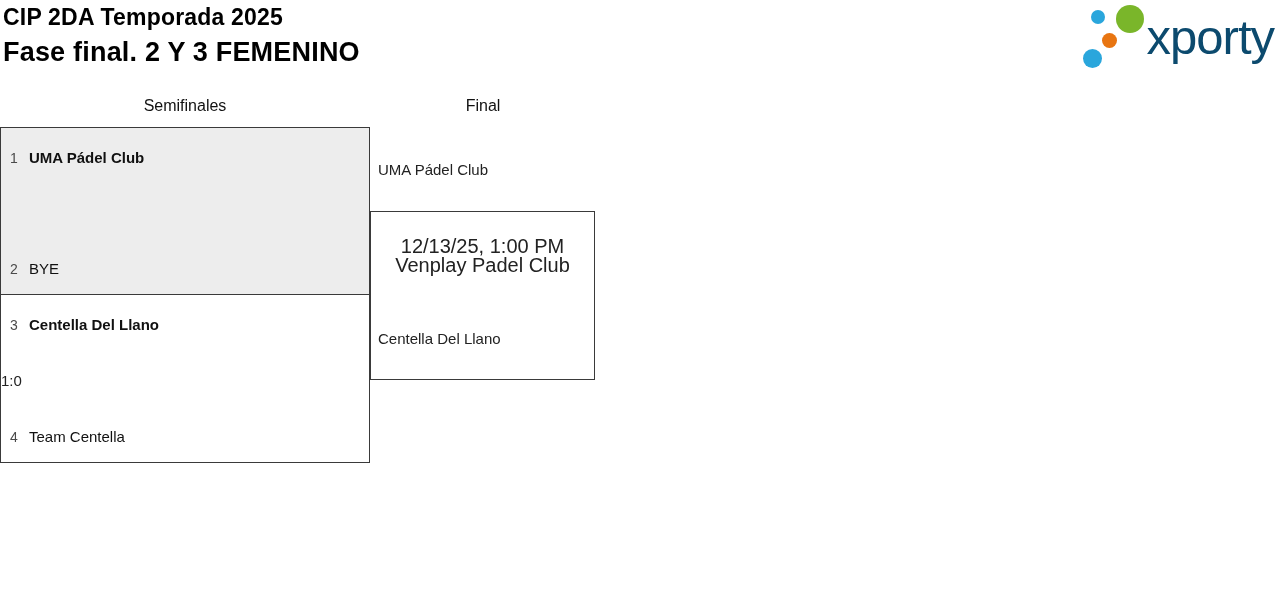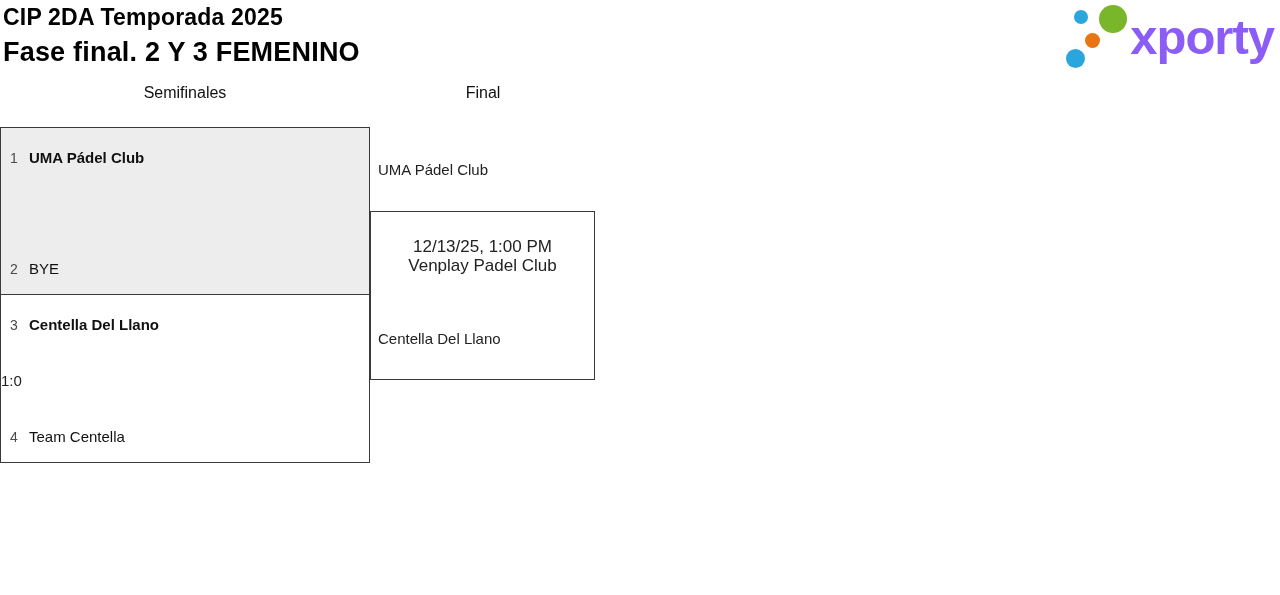--- a/index.html
+++ b/index.html
@@ -27,27 +27,27 @@
 
   
   .logo { position:absolute; top:4px; right:6px; display:flex; align-items:center; height:66px; }
   .dots { position:relative; width:64px; height:64px; display:inline-block; flex:none; }
   .dot { position:absolute; border-radius:50%; }
   .dot-blue-small  { left:8px;  top:5px;  width:14px; height:14px; background:#2aa6dc; }
   .dot-green-big   { left:33px; top:0;    width:28px; height:28px; background:#7ab62a; }
   .dot-orange      { left:19px; top:28px; width:15px; height:15px; background:#e87511; }
   .dot-blue-big    { left:0;    top:44px; width:19px; height:19px; background:#2aa6dc; }
   .logo-text {
-    font-size:49px; font-weight:700; color:#8b5cf6;
+    font-size:49px; font-weight:400; color:#0c4a6e;
     letter-spacing:-1px; line-height:64px;
   }
 
   
   .round-header {
-    position:absolute; top:84px; font-size:16px; font-weight:500;
+    position:absolute; top:97px; font-size:16px; font-weight:500;
     color:#111; text-align:center;
   }
   .rh-semis { left:0; width:370px; }
   .rh-final { left:370px; width:226px; }
 
   
   .match { position:absolute; border:1px solid #3a3a3a; background:#ffffff; }
   .match-semi1 { left:0; top:127px; width:370px; height:168px; background:#ededed; }
   .match-semi2 { left:0; top:294px; width:370px; height:169px; }
   .match-final { left:370px; top:211px; width:225px; height:169px; }
@@ -68,21 +68,21 @@
     text-align:left; font-size:15px; color:#222;
   }
 
   
   .final-team-top {
     position:absolute; left:378px; top:161px;
     font-size:15px; color:#222; white-space:nowrap;
   }
   .final-schedule {
     position:absolute; top:25px; left:10px; right:10px;
-    text-align:center; font-size:17px; line-height:19px; color:#222;
+    text-align:center; font-size:20px; line-height:19px; color:#222;
   }
   .final-team-bottom {
     position:absolute; left:7px; top:118px;
     font-size:15px; color:#222; white-space:nowrap;
   }
 </style>
 </head>
 <body>
 
 <div class="page">

